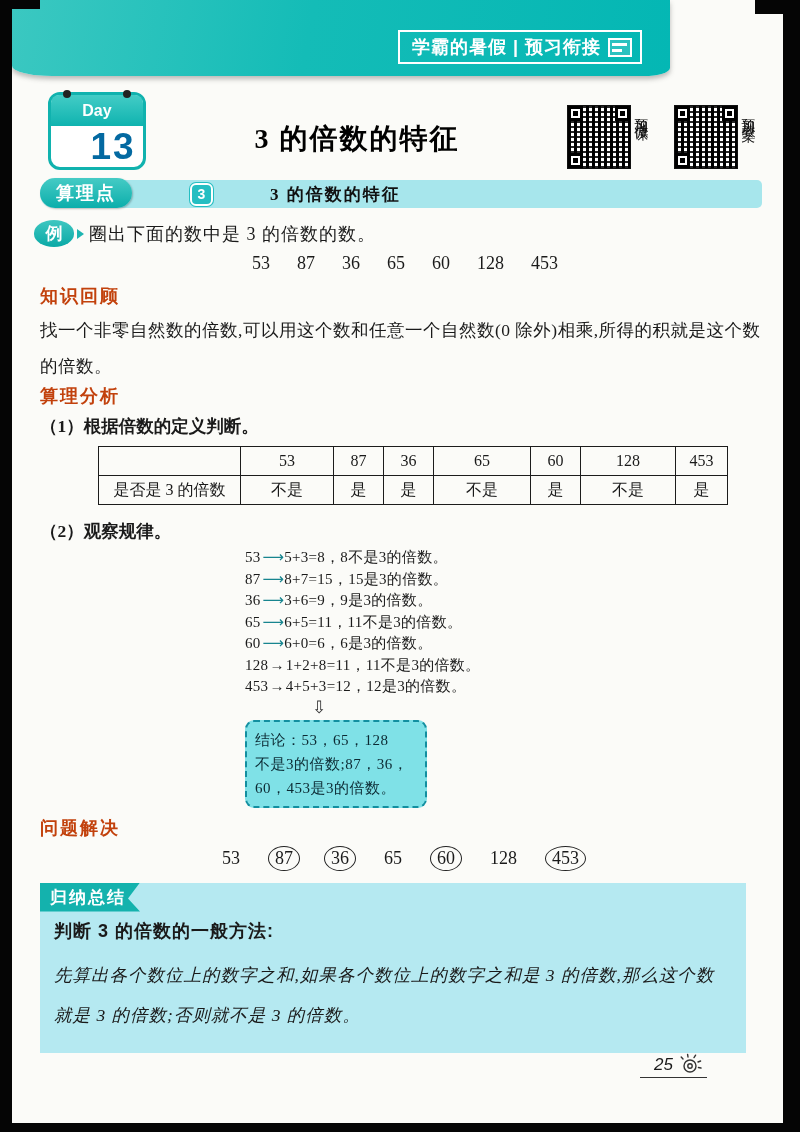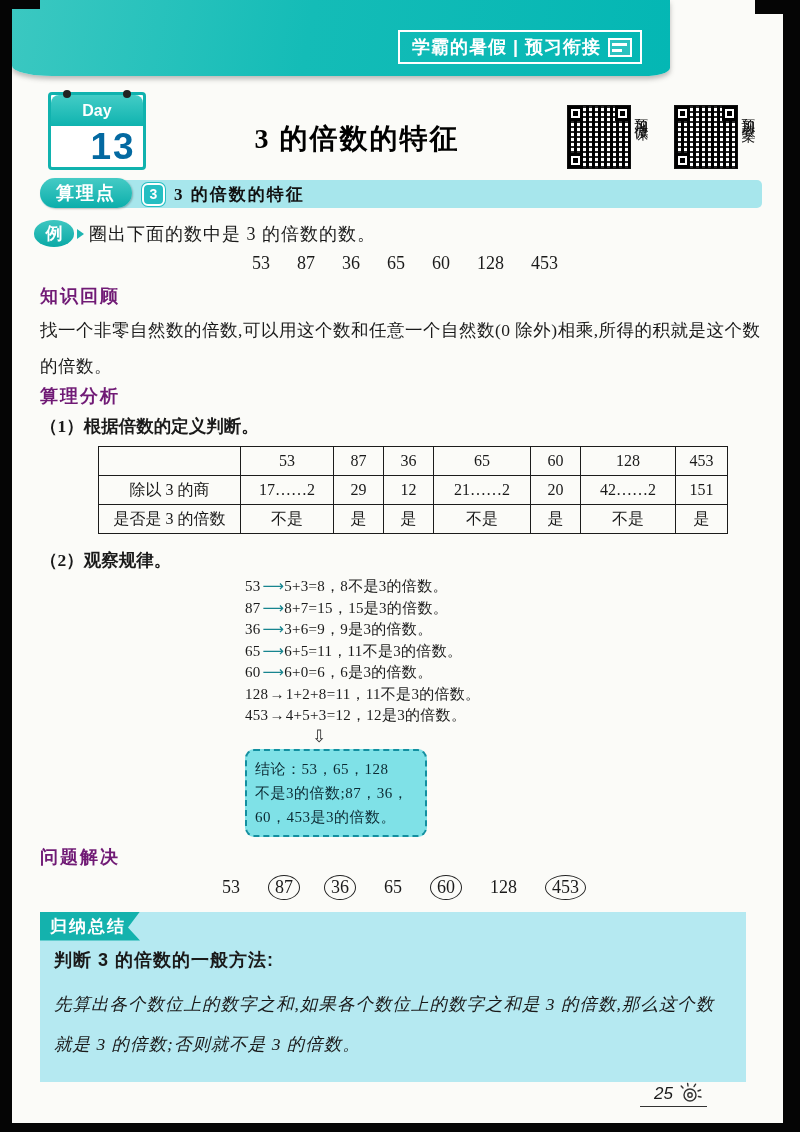--- a/index.html
+++ b/index.html
@@ -37,21 +37,21 @@
   }
   .brand-logo { width:24px; height:19px; border:2px solid #fff; position:relative; background:rgba(255,255,255,.15); }
   .brand-logo::before { content:""; position:absolute; left:2px; top:3px; width:15px; height:3px; background:#fff; }
   .brand-logo::after  { content:""; position:absolute; left:2px; top:9px; width:10px; height:3px; background:#fff; }
 
   .content { position:absolute; left:40px; top:76px; width:722px; z-index:3; }
 
   
   .lesson-head { display:flex; align-items:flex-start; margin-top:16px; height:86px; }
   .day-cal {
-    width:98px; height:78px; border:3px solid #10b2ae; border-radius:4px;
+    width:98px; height:78px; border:3px solid #10b2ae; border-radius:12px;
     background:#fff; position:relative; overflow:visible; margin-left:8px;
     font-family:"Liberation Sans",sans-serif;
   }
   .day-cal-top {
     height:31px; background:linear-gradient(180deg,#43ccc6,#0fb3af);
     border-radius:8px 8px 0 0; color:#fff; font-weight:bold; font-size:16px;
     display:flex; align-items:center; justify-content:center;
   }
   .day-cal-num {
     height:42px; display:flex; align-items:center; justify-content:center;
@@ -77,21 +77,21 @@
   .finder::after { content:""; position:absolute; inset:2px; background:#000; }
   .f-tl { left:0; top:0; } .f-tr { right:0; top:0; } .f-bl { left:0; bottom:0; }
   .qr-label {
     writing-mode:vertical-rl; font-size:14px; line-height:15px; letter-spacing:3px;
     color:#111; font-family:"Liberation Serif",serif; padding-top:1px;
   }
 
   
   .point-bar {
     margin-top:2px; height:28px; background:#a7e6ec; border-radius:14px 5px 5px 14px;
-    display:flex; align-items:center; position:relative; width:722px;
+    display:flex; align-items:center; position:relative; width:722px;gap:48px;
   }
   .point-tag {
     height:30px; margin-top:-2px; padding:0 16px; border-radius:15px;
     background:linear-gradient(180deg,#45cbc5,#0caeab);
     color:#fff; font-weight:bold; font-size:18px; letter-spacing:2px;
     display:flex; align-items:center; font-family:"Liberation Sans",sans-serif;
     box-shadow:1px 1px 2px rgba(0,0,0,.25);
   }
   .point-num {
     width:23px; height:23px; margin:0 9px 0 10px; border-radius:6px;
@@ -111,21 +111,21 @@
   }
   .example-pointer {
     width:0; height:0; border-left:7px solid #1db5b1;
     border-top:5px solid transparent; border-bottom:5px solid transparent; margin:0 5px 0 3px;
   }
   .example-prompt { font-size:18px; letter-spacing:1px; }
 
   .numbers-row { margin-top:6px; display:flex; gap:27px; margin-left:212px; font-size:18px; }
 
   .teal-heading {
-    color:#701a75; font-weight:bold; font-size:18px; letter-spacing:2px;
+    color:#c2410c; font-weight:bold; font-size:18px; letter-spacing:2px;
     font-family:"Liberation Sans",sans-serif;
   }
   .h-review { margin-top:10px; }
   .review-body { margin-top:4px; font-size:17.5px; line-height:36px; width:722px; letter-spacing:.5px; }
 
   .h-analysis { margin-top:0px; }
   .step-label { margin-top:6px; font-size:17.5px;font-weight:bold; }
 
   table.judge {
     margin:8px 0 0 58px; border-collapse:collapse; table-layout:fixed;
@@ -260,30 +260,20 @@
       <td></td>
       <td>53</td>
       <td>87</td>
       <td>36</td>
       <td>65</td>
       <td>60</td>
       <td>128</td>
       <td>453</td>
     </tr>
     <tr>
-      <td>除以 3 的商</td>
-      <td>17……2</td>
-      <td>29</td>
-      <td>12</td>
-      <td>21……2</td>
-      <td>20</td>
-      <td>42……2</td>
-      <td>151</td>
-    </tr>
-    <tr>
       <td>是否是 3 的倍数</td>
       <td>不是</td>
       <td>是</td>
       <td>是</td>
       <td>不是</td>
       <td>是</td>
       <td>不是</td>
       <td>是</td>
     </tr>
   </tbody>

